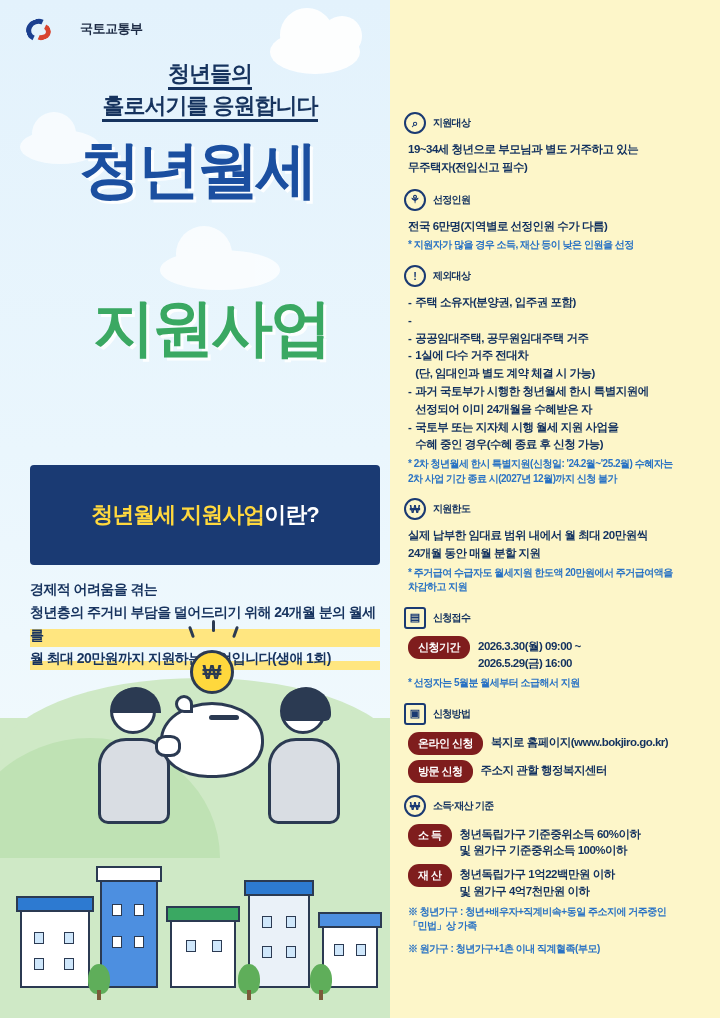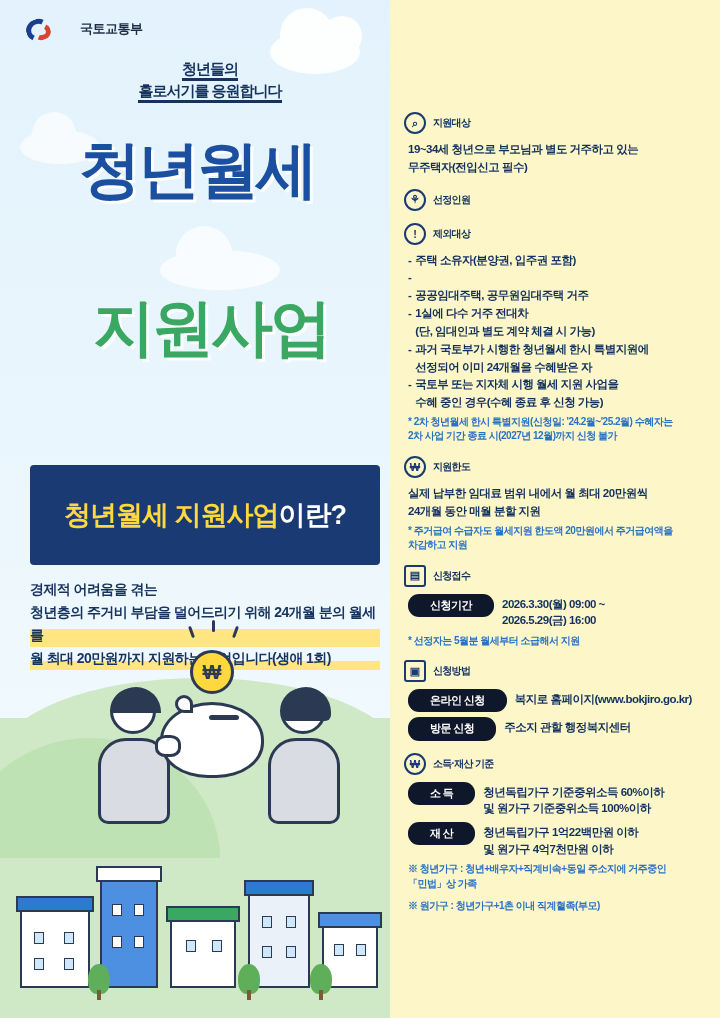--- a/index.html
+++ b/index.html
@@ -52,21 +52,21 @@
   .gov {
     position:absolute; left: 26px; top: 16px; display:flex; align-items:center; gap:20px;
   }
   .gov-mark { width: 34px; height: 26px; position:relative; }
   .gov-mark .b1{position:absolute;left:0;top:3px;width:24px;height:22px;border:5px solid #1b3f8f;border-radius:50%;border-right-color:transparent;border-bottom-color:transparent;transform:rotate(-20deg);}
   .gov-mark .b2{position:absolute;left:7px;top:8px;width:18px;height:16px;border:5px solid #d8442f;border-radius:50%;border-left-color:transparent;border-top-color:transparent;transform:rotate(-20deg);}
   .gov-name { font-size: 13px; color:#1d2b45; font-weight:700; letter-spacing:-0.5px;}
 
   .tagline {
     position:absolute; left: 40px; top: 58px; width: 340px; text-align:center;
-    color:#16335e; font-size: 15px; font-weight:800; line-height:1.45; letter-spacing:-1px;
+    color:#16335e; font-size: 22px; font-weight:800; line-height:1.45; letter-spacing:-1px;
   }
   .tagline .u { border-bottom: 3px solid #16335e; padding-bottom:1px;}
 
   .title-main {
     position:absolute; left: 12px; top: 138px; width: 370px;
     font-size: 62px; font-weight: 900; color:#1b4fa0; letter-spacing:-3px;
     line-height: 1.02; text-align:center;
     text-shadow: 3px 3px 0 rgba(255,255,255,.85);
   }
   .title-sub {
@@ -74,21 +74,21 @@
     font-size: 62px; font-weight: 900; color:#3aa862; letter-spacing:-3px;
     line-height: 1.02; text-align:center;
     text-shadow: 3px 3px 0 rgba(255,255,255,.85);
   }
 
   
   .whatbox {
     position:absolute; left: 30px; top: 465px; width: 350px; height: 100px;
     background:#1a3a73; border-radius: 4px; display:flex; align-items:center; justify-content:center;
   }
-  .whatbox .t { color:#fff; font-size: 27px; font-weight:800; letter-spacing:-1px;}
+  .whatbox .t { color:#fff; font-size: 22px; font-weight:800; letter-spacing:-1px;}
   .whatbox .t .y { color:#ffd83d; }
   .whatdesc {
     position:absolute; left: 30px; top: 505px; width: 350px; text-align:left;
     font-size: 14px; color:#17335e; line-height:1.65; font-weight:700; letter-spacing:-0.6px;
   }
   .whatdesc .hl { background: linear-gradient(transparent 60%, #ffe680 60%); }
 
   
   .illus { position:absolute; left: 40px; top: 590px; width: 340px; height: 200px;}
   .person { position:absolute; }
@@ -126,22 +126,22 @@
   .sicon.sq { border-radius:3px; }
   .sect-title { font-size: 10px; font-weight:800; color:#12315f; letter-spacing:-0.7px;}
 
   .sect-body { padding-left: 4px; font-size: 11.5px; color:#12315f; line-height:1.55; letter-spacing:-0.5px; font-weight:600;}
   .sect-body .row { display:flex; gap:4px; }
   .sect-body .dash { flex:none; }
   .note { color:#2a73c4; font-size:10px; line-height:1.45; margin-top:3px; font-weight:600;}
 
   .kv { display:flex; align-items:flex-start; gap:8px; margin-bottom:5px;}
   .tag {
-    background:#0f172a; color:#fff; font-size:11px; font-weight:700; border-radius:11px;
-    padding:3px 22px; white-space:nowrap; flex:none; letter-spacing:-0.5px;font-family:Liberation Serif, serif;
+    background:#7f1d1d; color:#fff; font-size:11px; font-weight:700; border-radius:11px;
+    padding:3px 10px; white-space:nowrap; flex:none; letter-spacing:-0.5px;
   }
   .kv .val { font-size:11.5px; color:#12315f; line-height:1.45; font-weight:600; letter-spacing:-0.5px; padding-top:2px;}
 </style>
 </head>
 <body>
 
 <div class="poster">
 
   <div class="sky"></div>
   <div class="cloud c1"></div>
@@ -251,20 +251,24 @@
           <div>19~34세 청년으로 부모님과 별도 거주하고 있는</div>
           <div>무주택자(전입신고 필수)</div>
         </div>
       </div>
 
       <div class="sect">
         <div class="sect-head">
           <div class="sicon">⚘</div>
           <div class="sect-title">선정인원</div>
         </div>
+        <div class="sect-body">
+          <div>전국 6만명(지역별로 선정인원 수가 다름)</div>
+          <div class="note">* 지원자가 많을 경우 소득, 재산 등이 낮은 인원을 선정</div>
+        </div>
       </div>
 
       <div class="sect">
         <div class="sect-head">
           <div class="sicon">!</div>
           <div class="sect-title">제외대상</div>
         </div>
         <div class="sect-body">
           <div class="row">
               <span class="dash">-</span>

